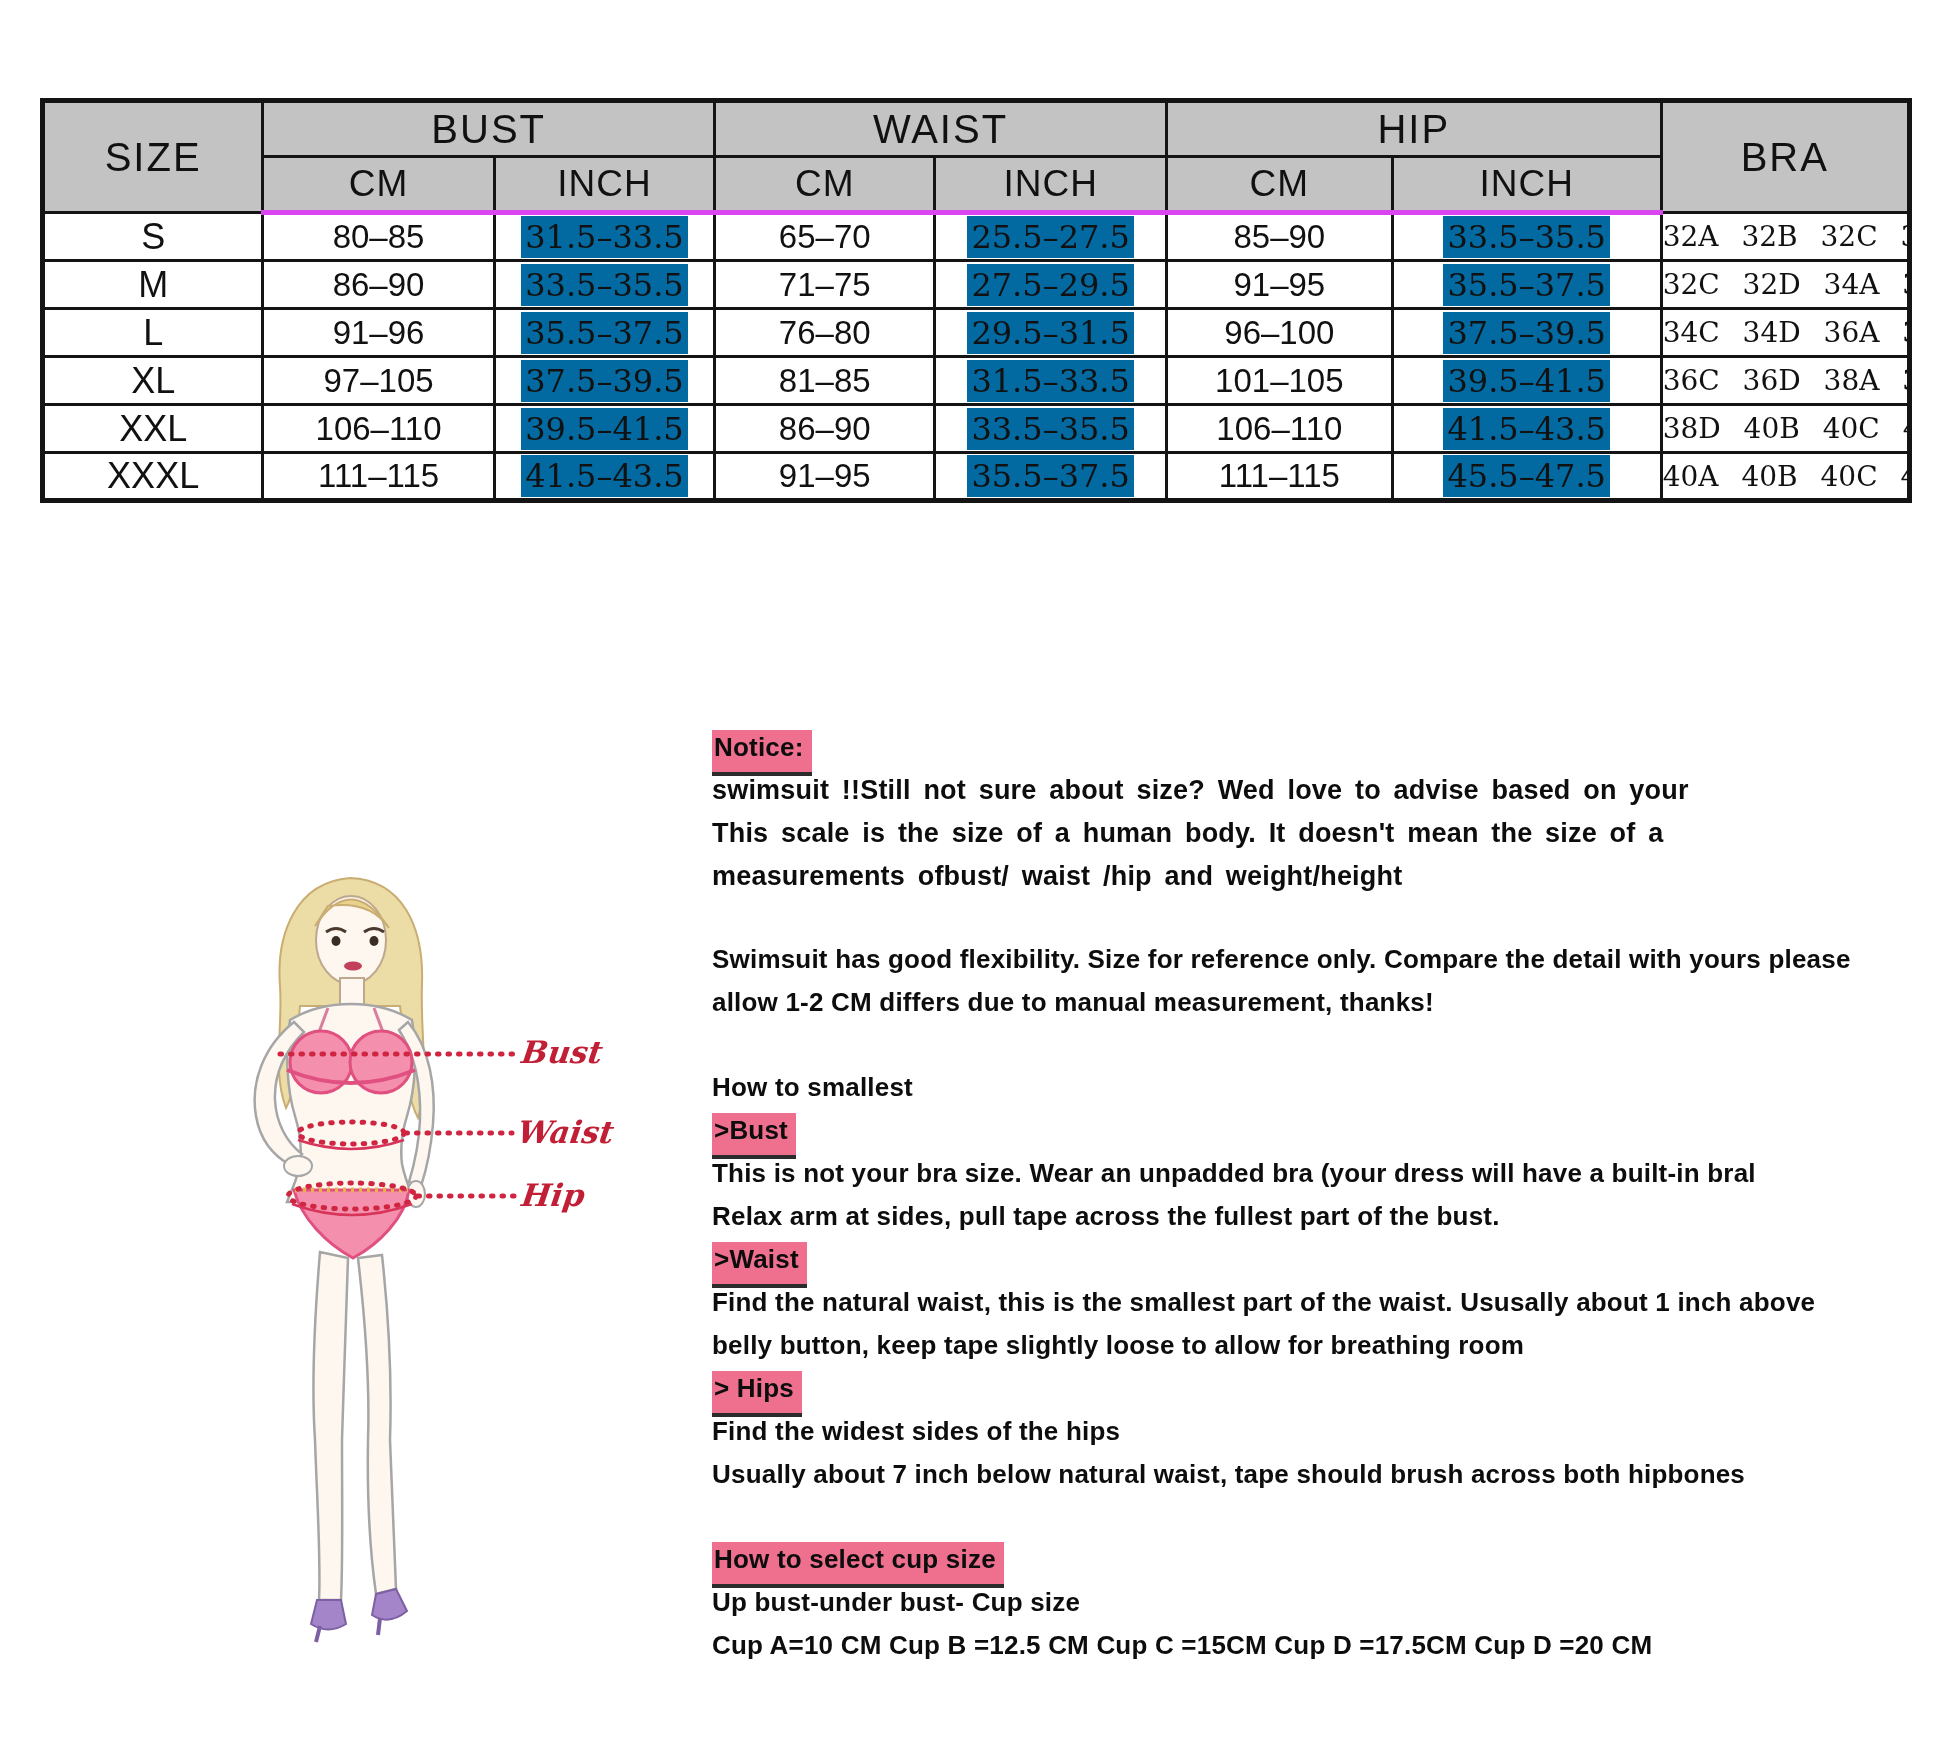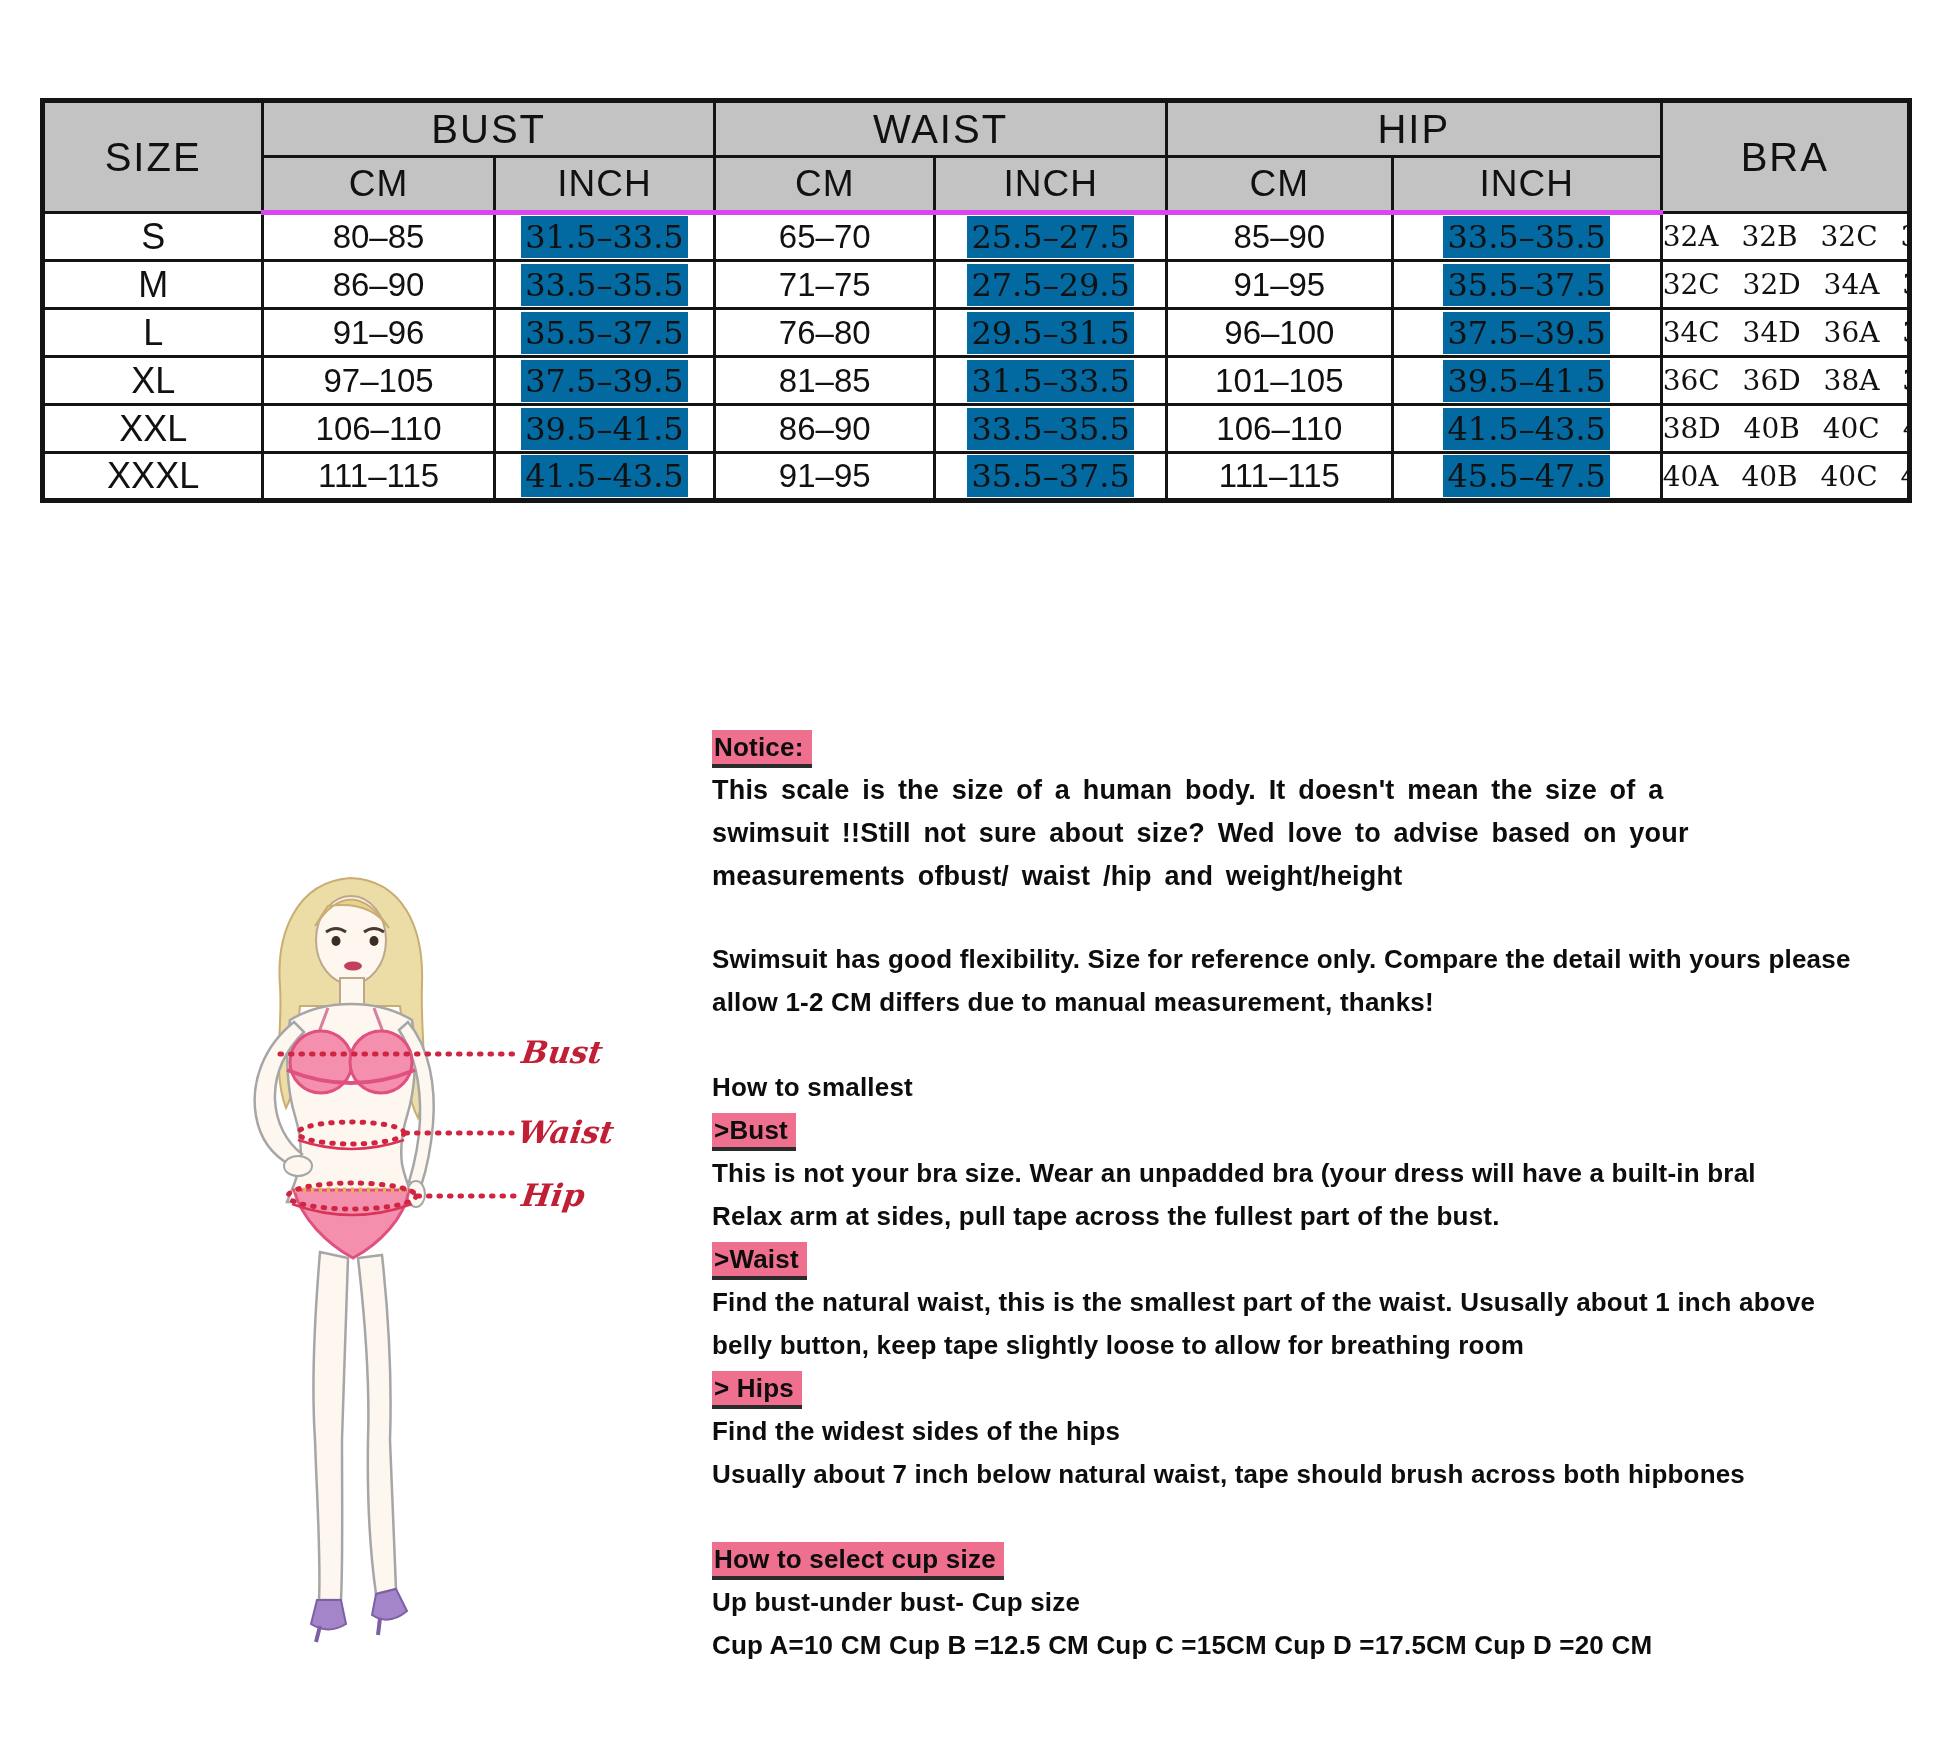--- a/index.html
+++ b/index.html
@@ -36,21 +36,21 @@
   .copy{
     position:absolute;left:712px;top:726px;width:1230px;
     font-weight:bold;font-size:26px;letter-spacing:0.2px;color:#0d0d0d;
   }
   .copy .ln{height:43px;line-height:43px;white-space:nowrap;}
   .copy .sp40{margin-top:40px;}
   .copy .sp42{margin-top:42px;}
   .notice-ln{word-spacing:5px;font-size:27px;}
   .hl{
     display:inline-block;background:#ee6f8e;line-height:34px;
-    padding:0 8px 0 2px;border-bottom:4px solid #2b2b2b;
+    padding:0 8px 8px 2px;border-bottom:4px solid #2b2b2b;
   }
 
   
   .figure{position:absolute;left:168px;top:856px;width:470px;height:820px;}
   .figure svg{position:absolute;left:0;top:0;}
   .measure-label{
     position:absolute;color:#c01f35;
     font-family:"DejaVu Serif",serif;font-style:italic;font-weight:bold;
     font-size:31px;transform:skewX(-8deg);
   }
@@ -221,22 +221,22 @@
       <line x1="250" y1="340" x2="348" y2="340" stroke="#cf2540" stroke-width="5" stroke-dasharray="1.5,9" stroke-linecap="round"></line>
     </g>
   </svg>
   <span class="measure-label lbl-bust">Bust</span>
   <span class="measure-label lbl-waist">Waist</span>
   <span class="measure-label lbl-hip">Hip</span>
 </div>
 
 <div class="copy">
   <div class="ln"><span class="hl">Notice:</span></div>
+  <div class="ln notice-ln">swimsuit !!Still not sure about size? Wed love to advise based on your</div>
   <div class="ln notice-ln">This scale is the size of a human body. It doesn't mean the size of a</div>
-  <div class="ln notice-ln">swimsuit !!Still not sure about size? Wed love to advise based on your</div>
   <div class="ln notice-ln">measurements ofbust/ waist /hip and weight/height</div>
 
   <div class="ln sp40">Swimsuit has good flexibility. Size for reference only. Compare the detail with yours please</div>
   <div class="ln">allow 1-2 CM differs due to manual measurement, thanks!</div>
 
   <div class="ln sp42">How to smallest</div>
   <div class="ln"><span class="hl">&gt;Bust</span></div>
   <div class="ln">This is not your bra size. Wear an unpadded bra (your dress will have a built-in bral</div>
   <div class="ln">Relax arm at sides, pull tape across the fullest part of the bust.</div>
   <div class="ln"><span class="hl">&gt;Waist</span></div>

